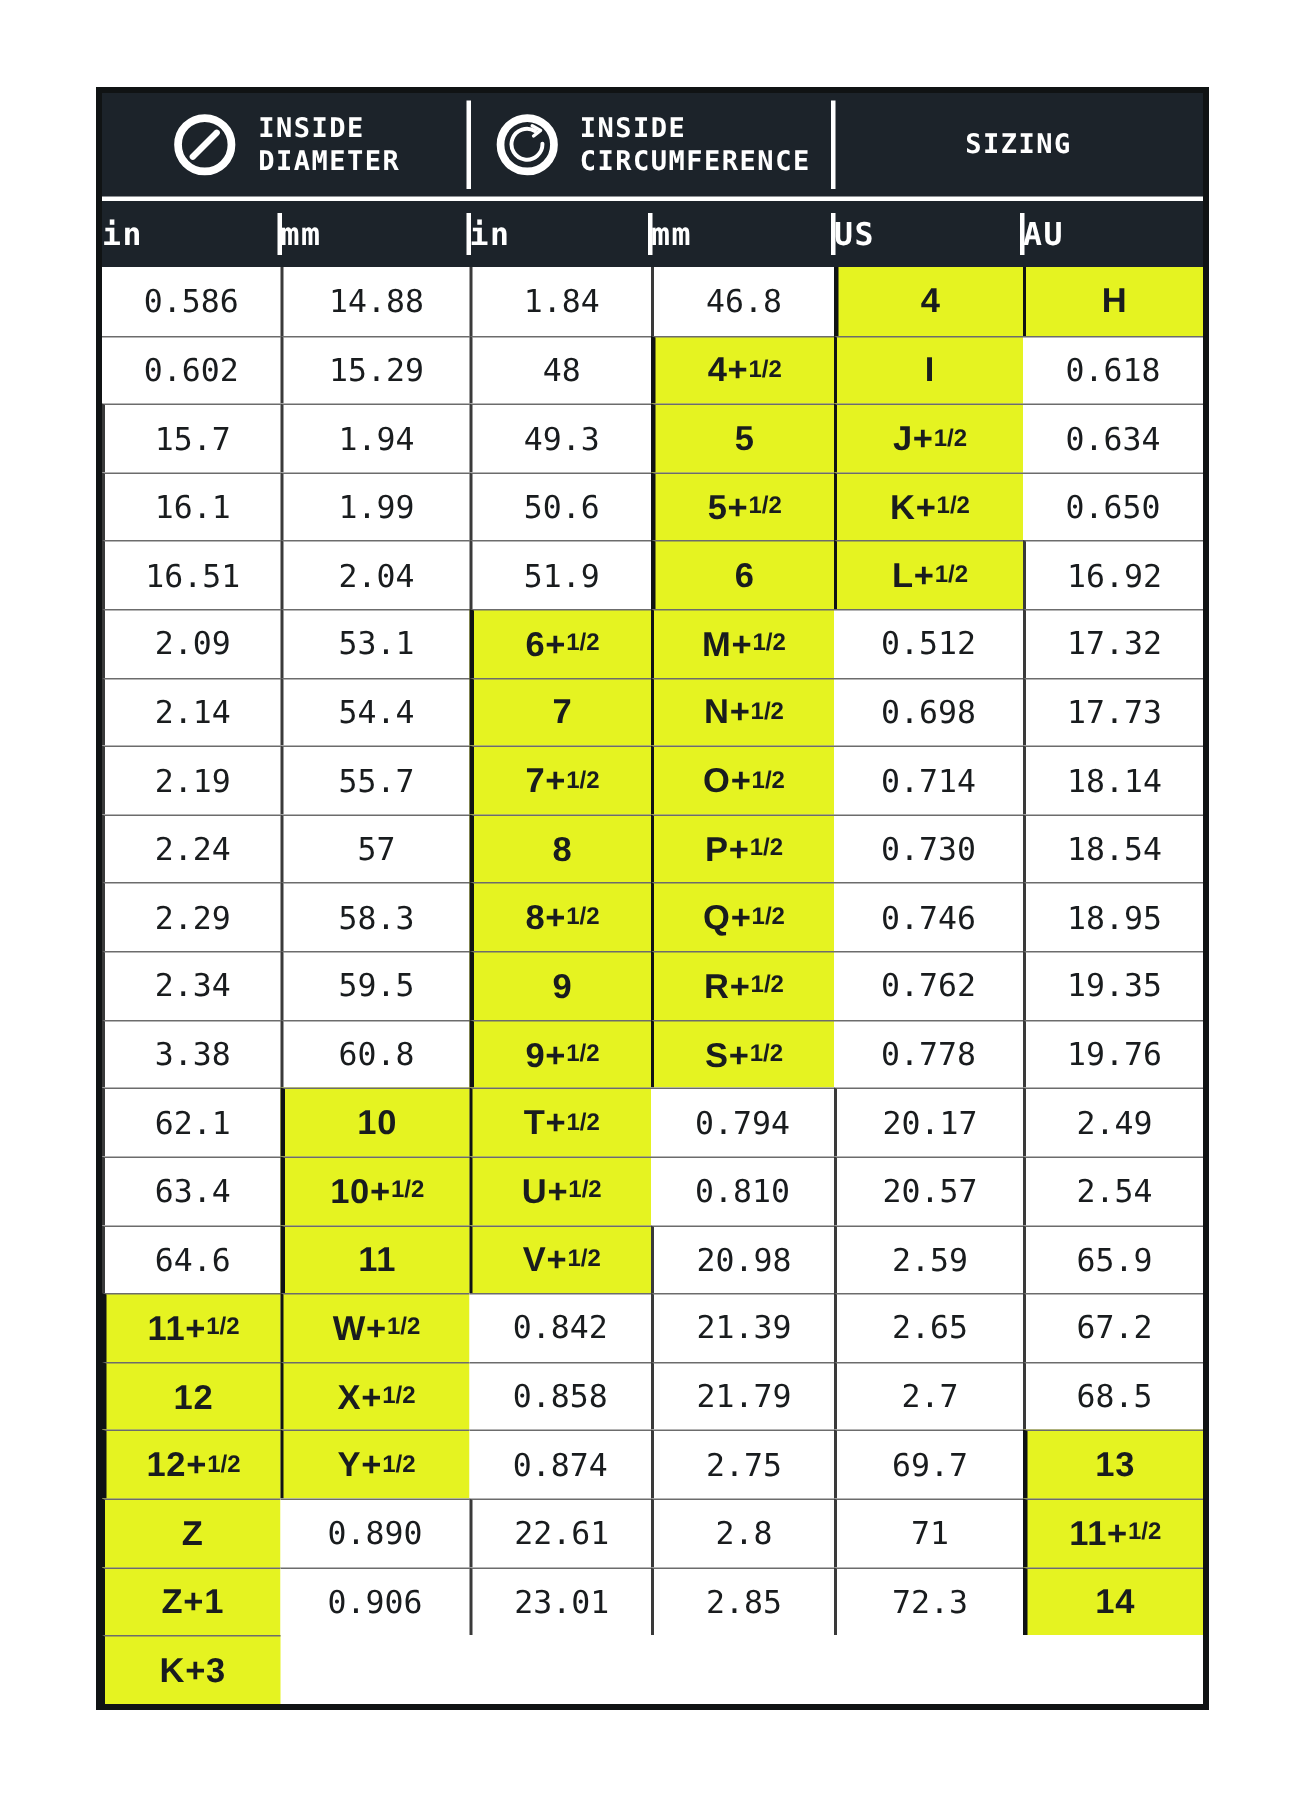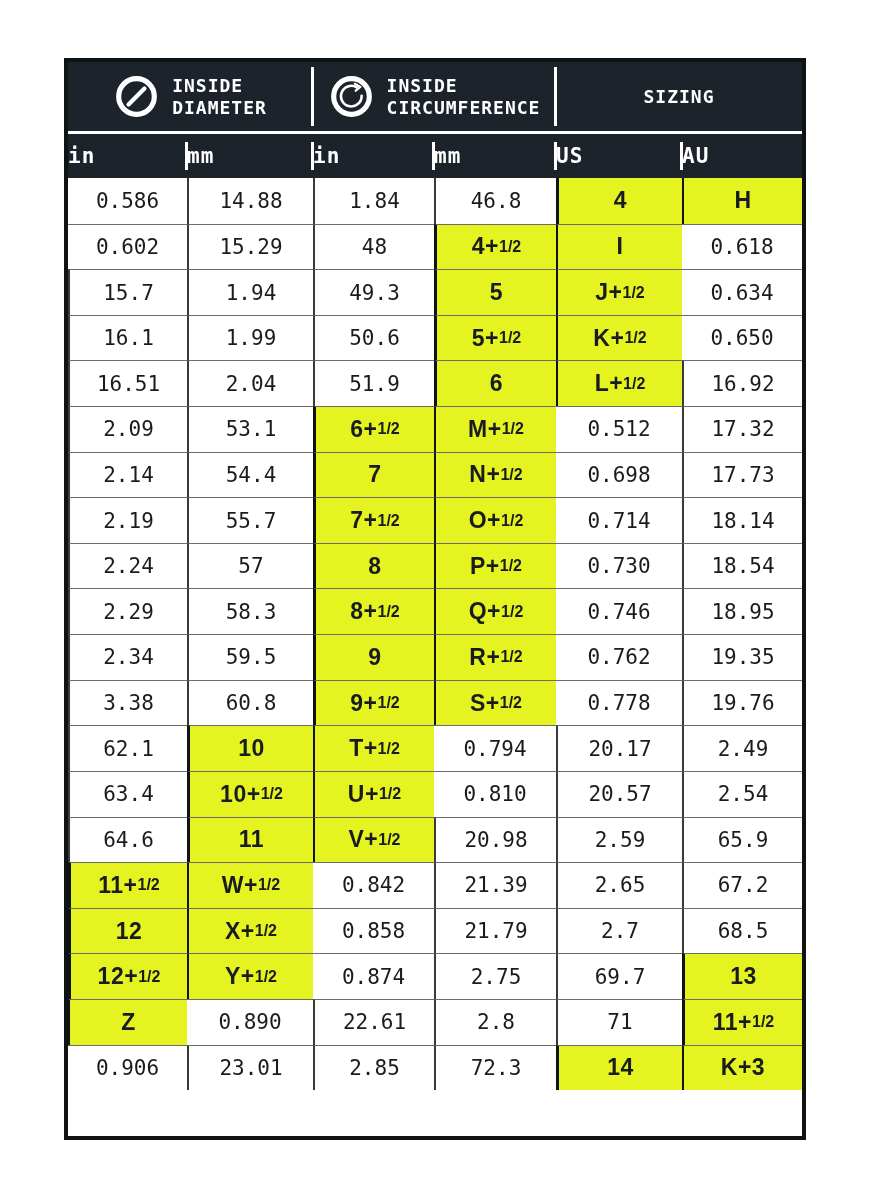--- a/index.html
+++ b/index.html
@@ -395,20 +395,24 @@
         </div>
 
   <div class="cell">0.890</div>
   <div class="cell bl-thin">22.61</div>
   <div class="cell bl-thin">2.8</div>
   <div class="cell bl-thin">71</div>
   <div class="cell size bl-black3">
           <span class="base">11+</span>
           <span class="frac">1/2</span>
         </div>
+  <div class="cell size bl-black2">
+          <span class="base">Z+1</span>
+          <span class="frac"></span>
+        </div>
 
   <div class="cell">0.906</div>
   <div class="cell bl-thin">23.01</div>
   <div class="cell bl-thin">2.85</div>
   <div class="cell bl-thin">72.3</div>
   <div class="cell size bl-black3">
           <span class="base">14</span>
           <span class="frac"></span>
         </div>
   <div class="cell size bl-black2">

